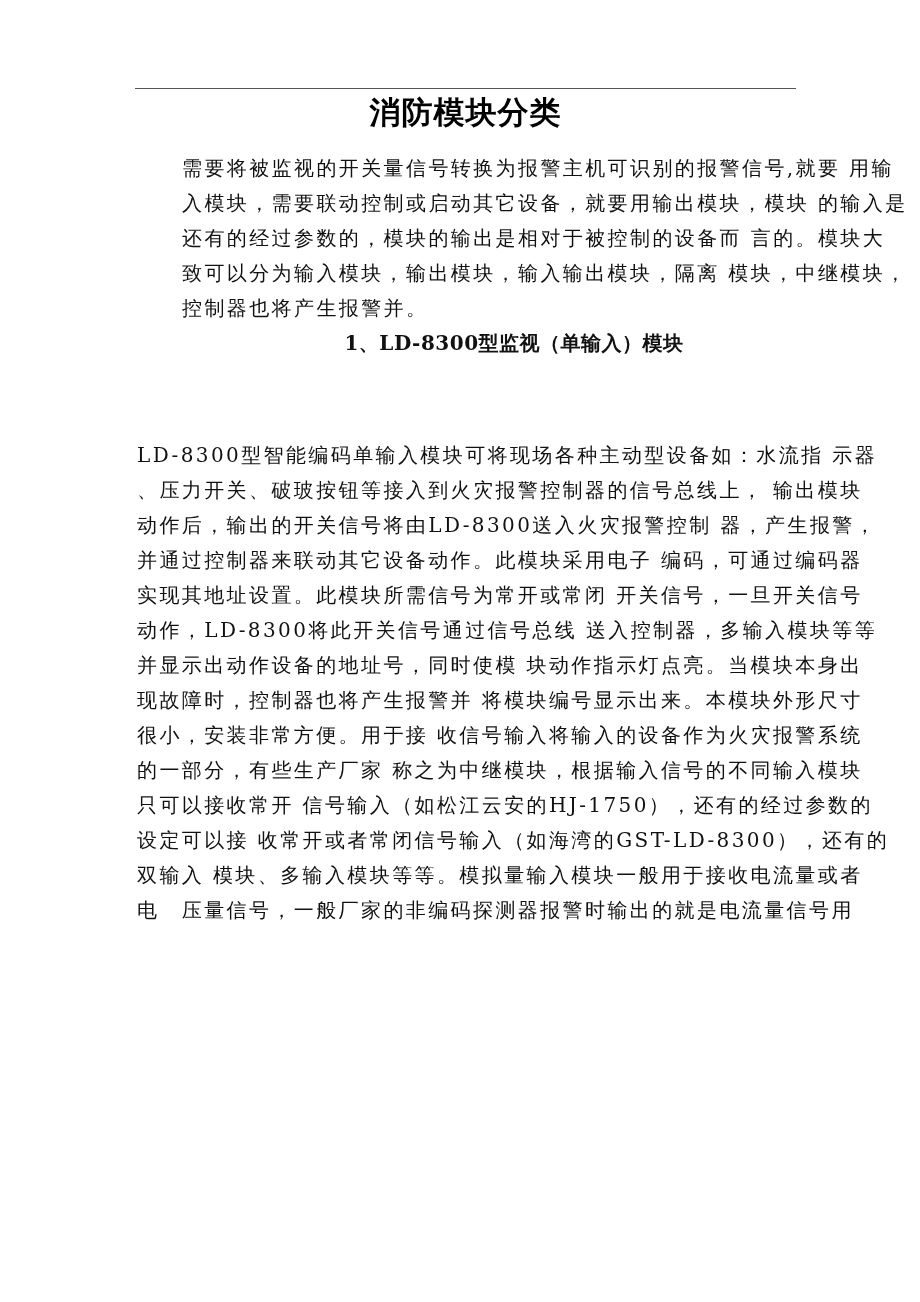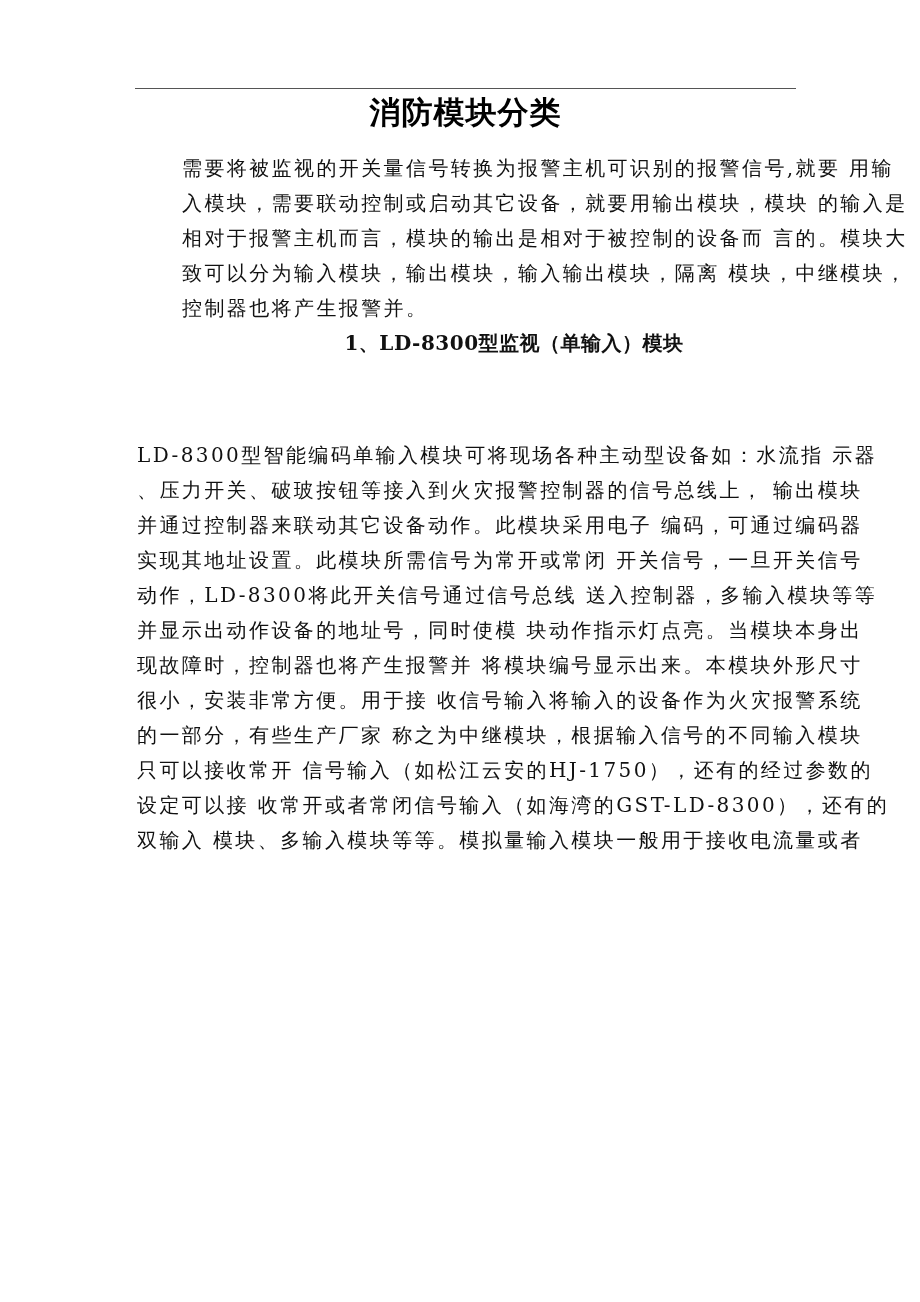--- a/index.html
+++ b/index.html
@@ -66,33 +66,35 @@
 <body>
 
 <div class="page">
   <div class="header-rule"></div>
 
   <div class="title">消防模块分类</div>
 
   <div class="body-text" style="top:151px;margin-left:45px;">
     <div class="line">需要将被监视的开关量信号转换为报警主机可识别的报警信号,就要 用输</div>
     <div class="line">入模块，需要联动控制或启动其它设备，就要用输出模块，模块 的输入是</div>
-    <div class="line">相对于报警主机而言，模块的输出是相对于被控制的设备而 言的。模块大</div>
+    <div class="line">还有的经过参数的，模块的输出是相对于被控制的设备而 言的。模块大</div>
     <div class="line">致可以分为输入模块，输出模块，输入输出模块，隔离 模块，中继模块，</div>
     <div class="line">控制器也将产生报警并。</div>
     <div class="line heading">1、LD-8300型监视（单输入）模块</div>
   </div>
 
   <div class="body-text" style="top:438px;">
     <div class="line">LD-8300型智能编码单输入模块可将现场各种主动型设备如：水流指 示器</div>
     <div class="line">、压力开关、破玻按钮等接入到火灾报警控制器的信号总线上， 输出模块</div>
+    <div class="line">动作后，输出的开关信号将由LD-8300送入火灾报警控制 器，产生报警，</div>
     <div class="line">并通过控制器来联动其它设备动作。此模块采用电子 编码，可通过编码器</div>
     <div class="line">实现其地址设置。此模块所需信号为常开或常闭 开关信号，一旦开关信号</div>
     <div class="line">动作，LD-8300将此开关信号通过信号总线 送入控制器，多输入模块等等</div>
     <div class="line">并显示出动作设备的地址号，同时使模 块动作指示灯点亮。当模块本身出</div>
     <div class="line">现故障时，控制器也将产生报警并 将模块编号显示出来。本模块外形尺寸</div>
     <div class="line">很小，安装非常方便。用于接 收信号输入将输入的设备作为火灾报警系统</div>
     <div class="line">的一部分，有些生产厂家 称之为中继模块，根据输入信号的不同输入模块</div>
     <div class="line">只可以接收常开 信号输入（如松江云安的HJ-1750），还有的经过参数的</div>
     <div class="line">设定可以接 收常开或者常闭信号输入（如海湾的GST-LD-8300），还有的</div>
     <div class="line">双输入 模块、多输入模块等等。模拟量输入模块一般用于接收电流量或者</div>
+    <div class="line">电　压量信号，一般厂家的非编码探测器报警时输出的就是电流量信号用</div>
   </div>
 </div>
 
 </body></html>

